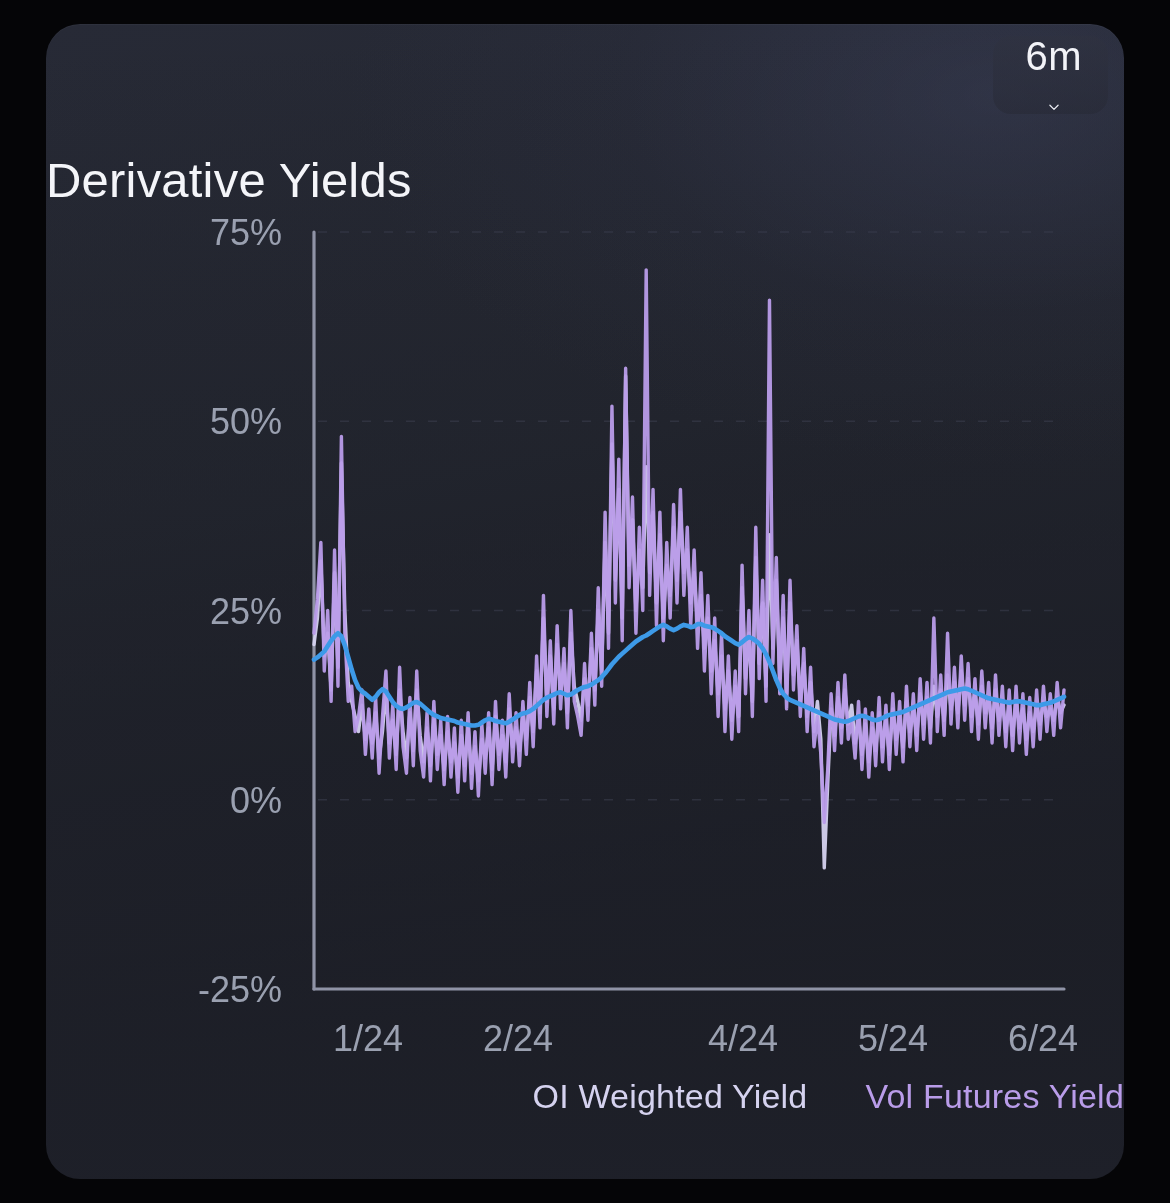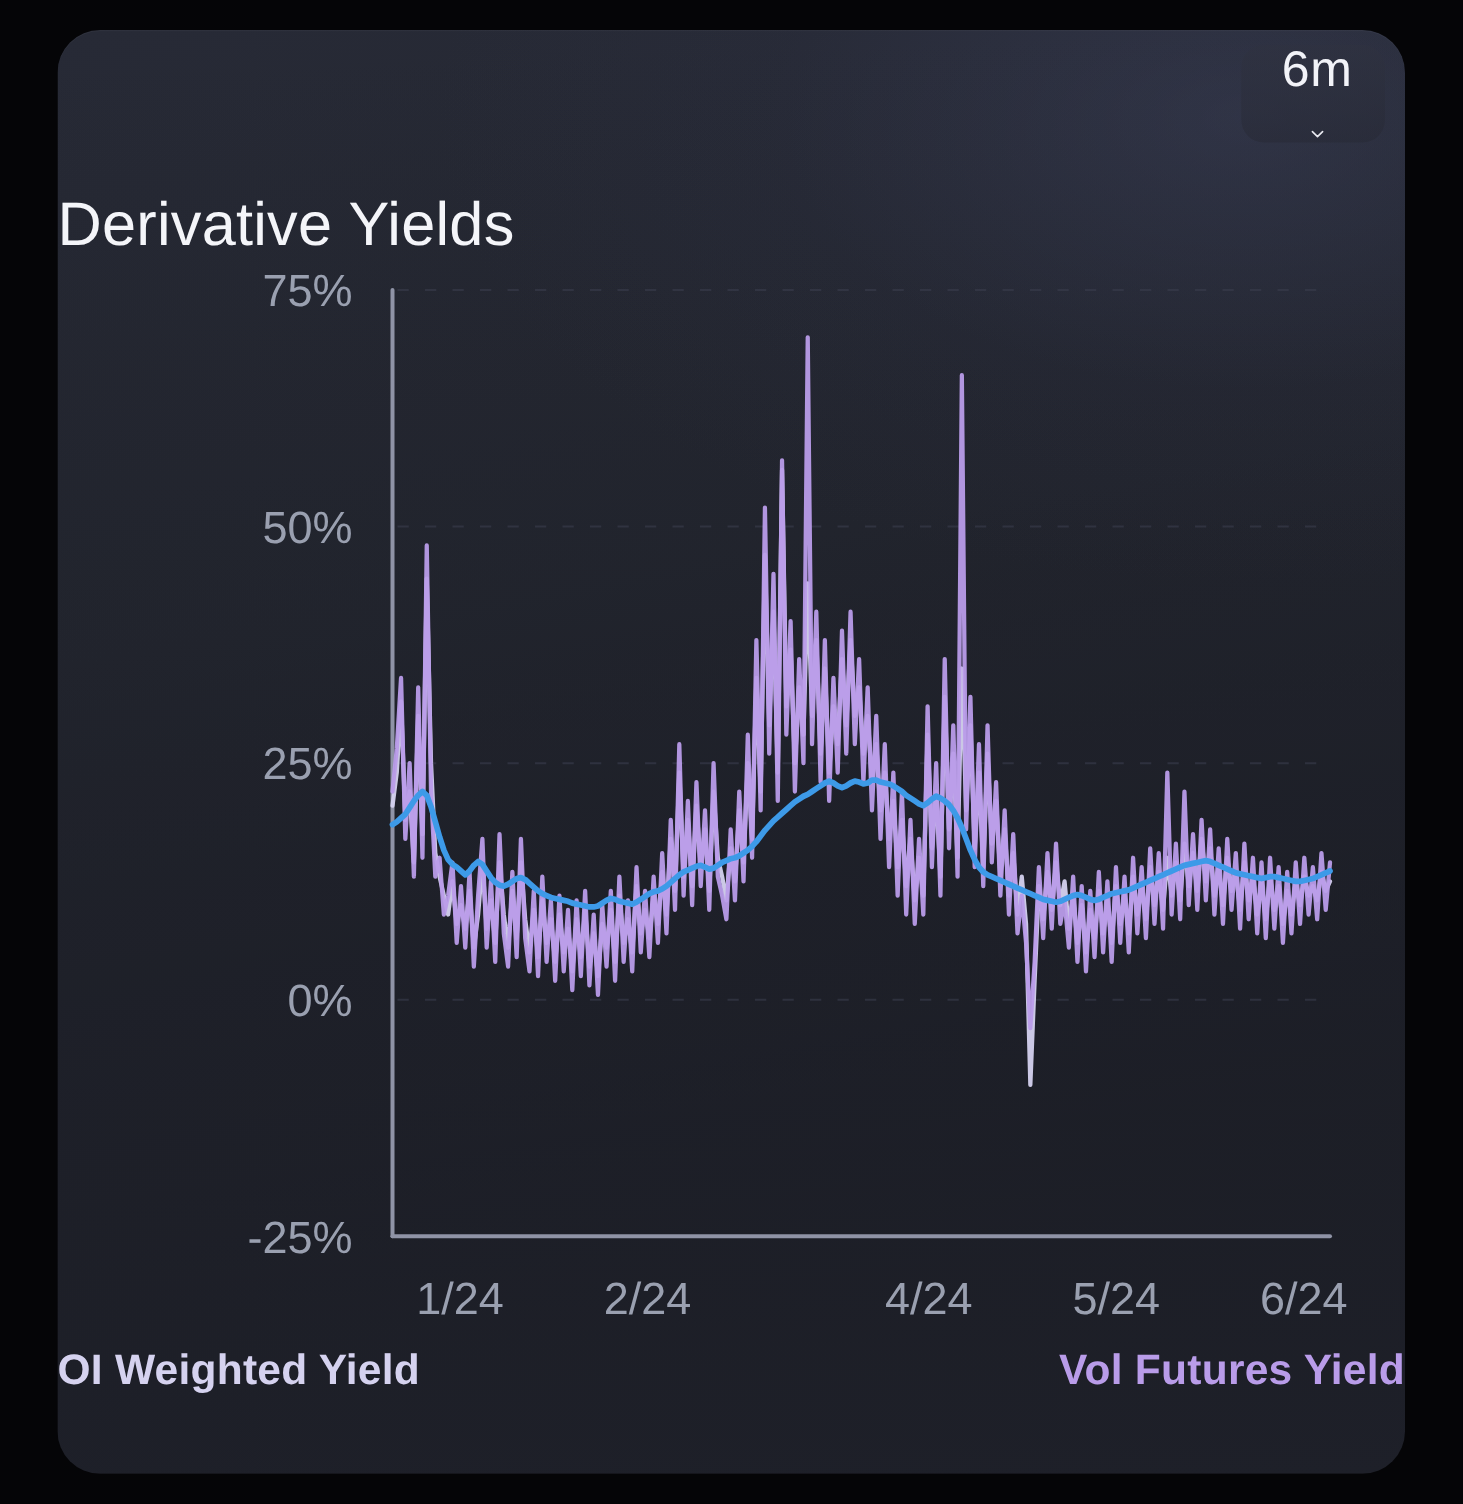--- a/index.html
+++ b/index.html
@@ -93,24 +93,23 @@
   .xtick { text-anchor: middle; }
 
   
   #legend {
     position: absolute;
     left: 0; right: 0;
     top: 1044px;
     height: 56px;
     display: flex;
     align-items: center;
-    justify-content: space-between;
+    justify-content: flex-end;
     gap: 58px;
     z-index: 4;
-    font-weight: bold;
   }
   #legend .lg {
     font-size: 34px;
     letter-spacing: 0.2px;
     cursor: pointer;
     white-space: nowrap;
   }
 </style>
 </head>
 <body>

